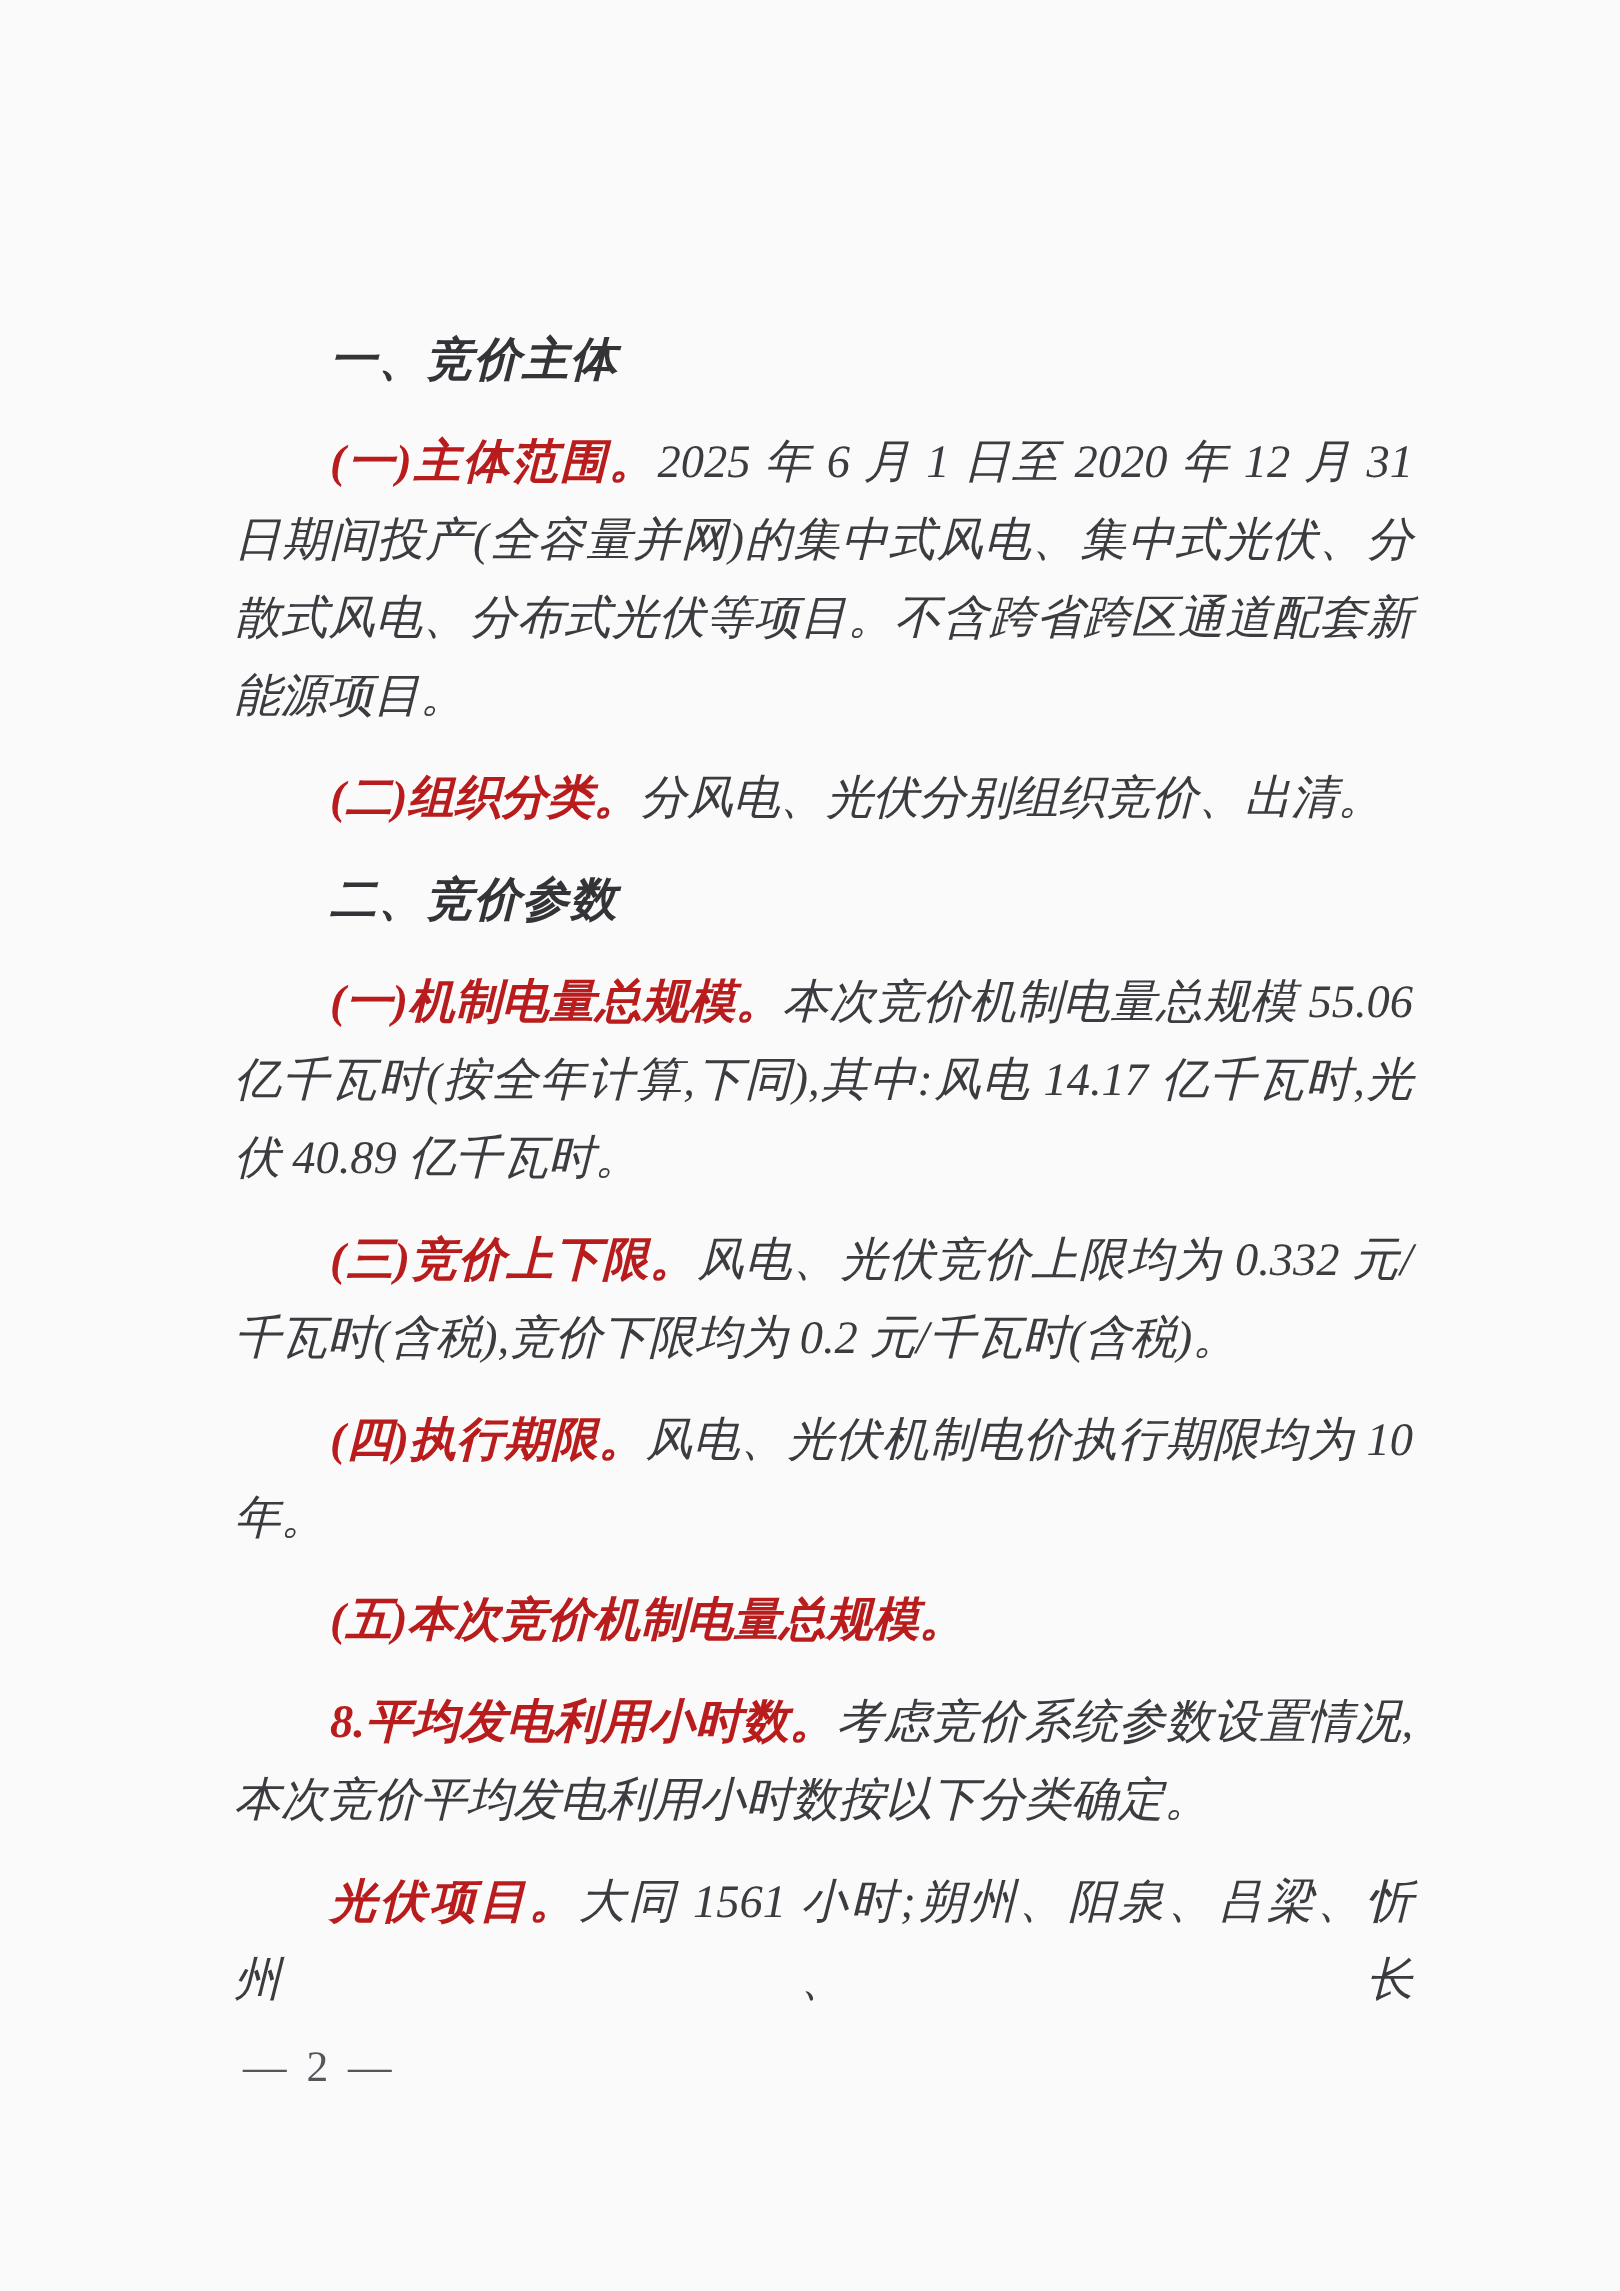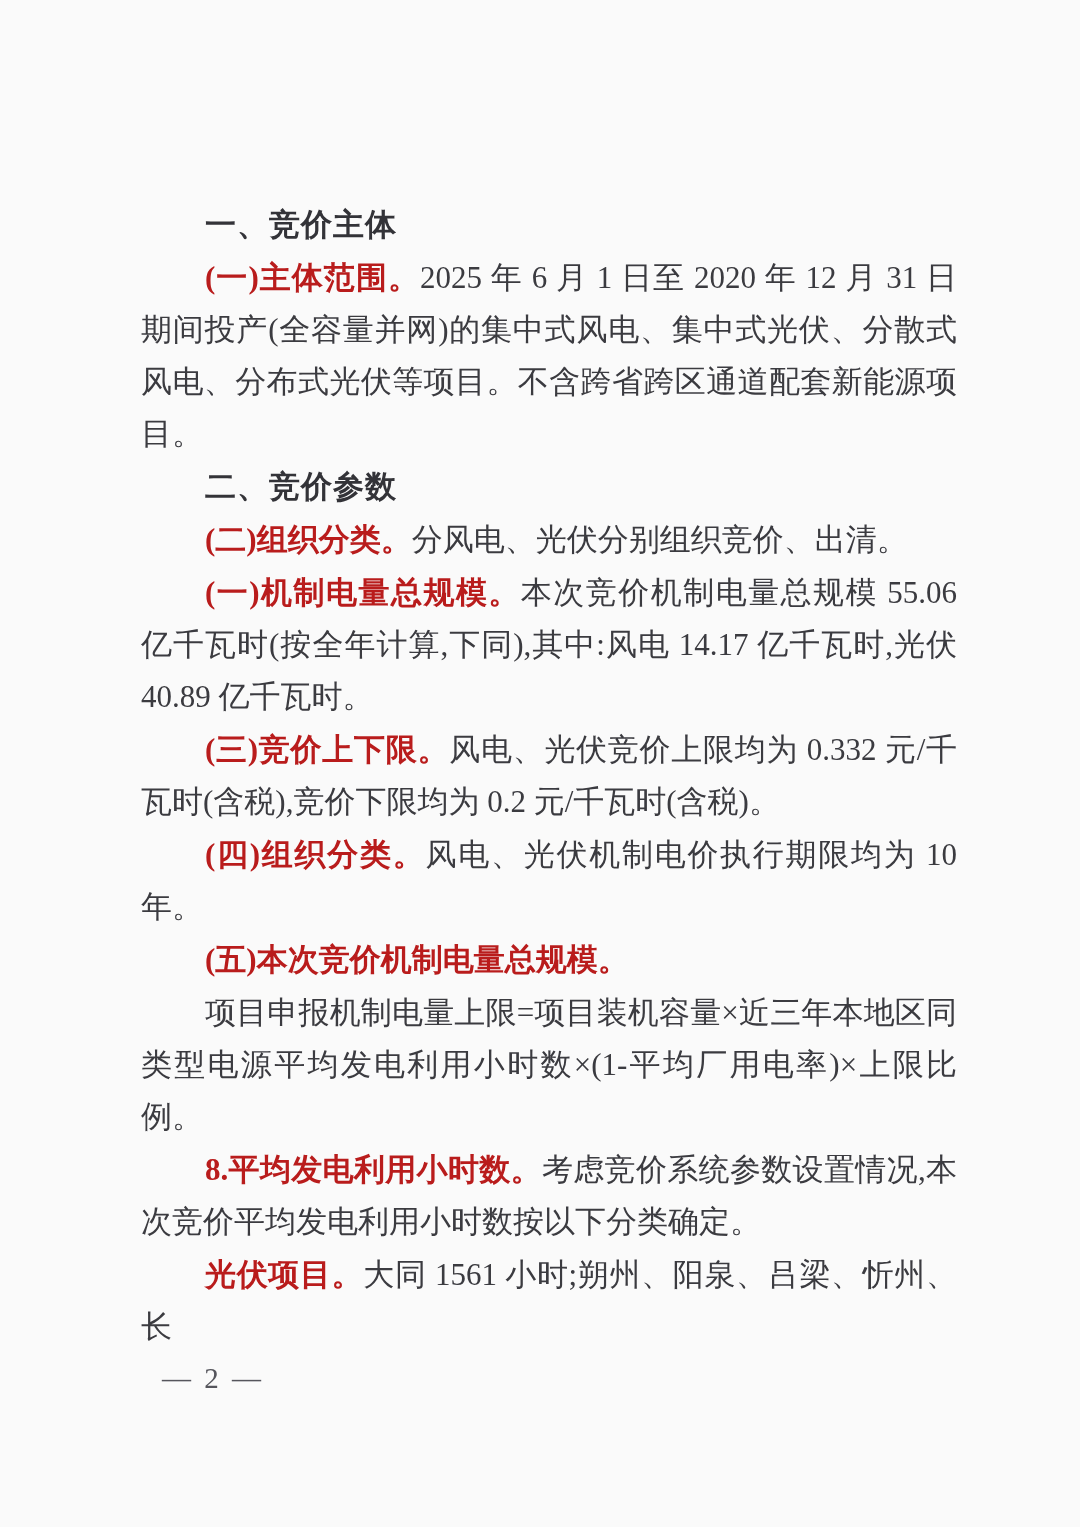--- a/index.html
+++ b/index.html
@@ -24,23 +24,24 @@
     position: absolute;
     left: 140px;
     top: 198px;
     width: 818px;
     font-size: 31px;
     line-height: 52px;
     text-align: justify;
     text-justify: inter-ideograph;
   }
   p.line {
-    margin: 1px;
+    margin: 16px;
     padding: 0;
     text-indent: 64px;
+    font-style: italic;
   }
   .lead {
     font-weight: bold;
     color: #b91c1c;
   }
   .heading-line .heading-text {
     font-family: "Liberation Sans", "DejaVu Sans", sans-serif;
     font-weight: bold;
     color: #333338;
     letter-spacing: 1px;
@@ -62,34 +63,33 @@
 <body>
 
 <div class="page">
 
   <div class="content">
 
     <p class="line heading-line"><span class="heading-text">一、竞价主体</span></p>
 
     <p class="line"><span class="lead">(一)主体范围。</span><span>2025 年 6 月 1 日至 2020 年 12 月 31 日期间投产(全容量并网)的集中式风电、集中式光伏、分散式风电、分布式光伏等项目。不含跨省跨区通道配套新能源项目。</span></p>
 
+    <p class="line"><span class="lead">(二)组织分类。</span><span>分风电、光伏分别组织竞价、出清。</span></p>
+
     <p class="line heading-line"><span class="heading-text">二、竞价参数</span></p>
-
-    <p class="line"><span class="lead">(二)组织分类。</span><span>分风电、光伏分别组织竞价、出清。</span></p>
 
     <p class="line"><span class="lead">(一)机制电量总规模。</span><span>本次竞价机制电量总规模 55.06 亿千瓦时(按全年计算,下同),其中:风电 14.17 亿千瓦时,光伏 40.89 亿千瓦时。</span></p>
 
 
     <p class="line"><span class="lead">(三)竞价上下限。</span><span>风电、光伏竞价上限均为 0.332 元/千瓦时(含税),竞价下限均为 0.2 元/千瓦时(含税)。</span></p>
 
-    <p class="line"><span class="lead">(四)组织分类。</span><span>风电、光伏机制电价执行期限均为 10 年。</span></p>
+    <p class="line"><span class="lead">(四)执行期限。</span><span>风电、光伏机制电价执行期限均为 10 年。</span></p>
 
     <p class="line"><span class="lead">(五)本次竞价机制电量总规模。</span><span></span></p>
 
-    <p class="line"><span class="lead"></span><span>项目申报机制电量上限=项目装机容量×近三年本地区同类型电源平均发电利用小时数×(1-平均厂用电率)×上限比例。</span></p>
 
     <p class="line"><span class="lead">8.平均发电利用小时数。</span><span>考虑竞价系统参数设置情况,本次竞价平均发电利用小时数按以下分类确定。</span></p>
 
 
     <p class="line fill-last"><span class="lead">光伏项目。</span><span>大同 1561 小时;朔州、阳泉、吕梁、忻州、长</span></p>
 
   </div>
 
   <div class="footer">— 2 —</div>
 

